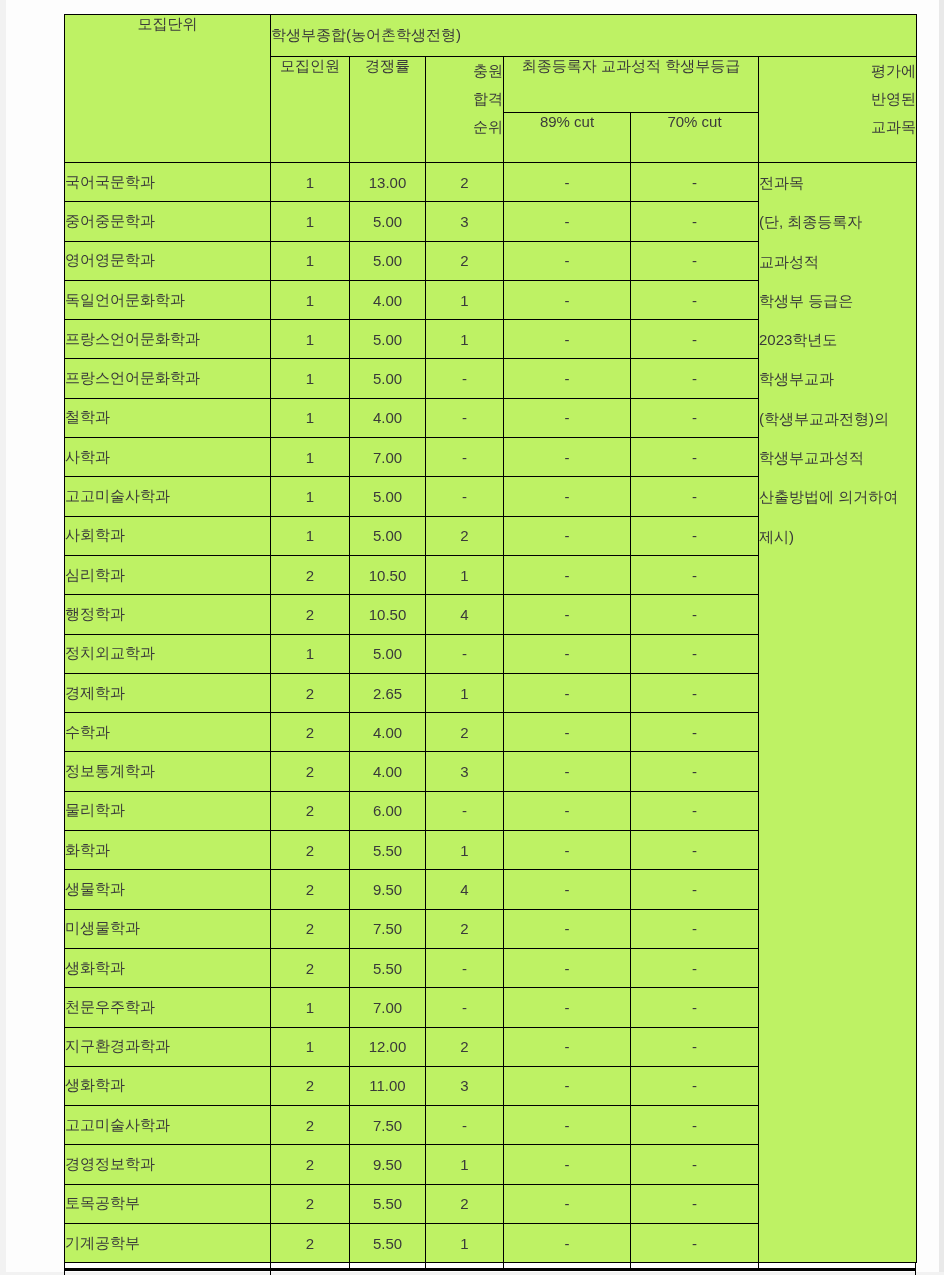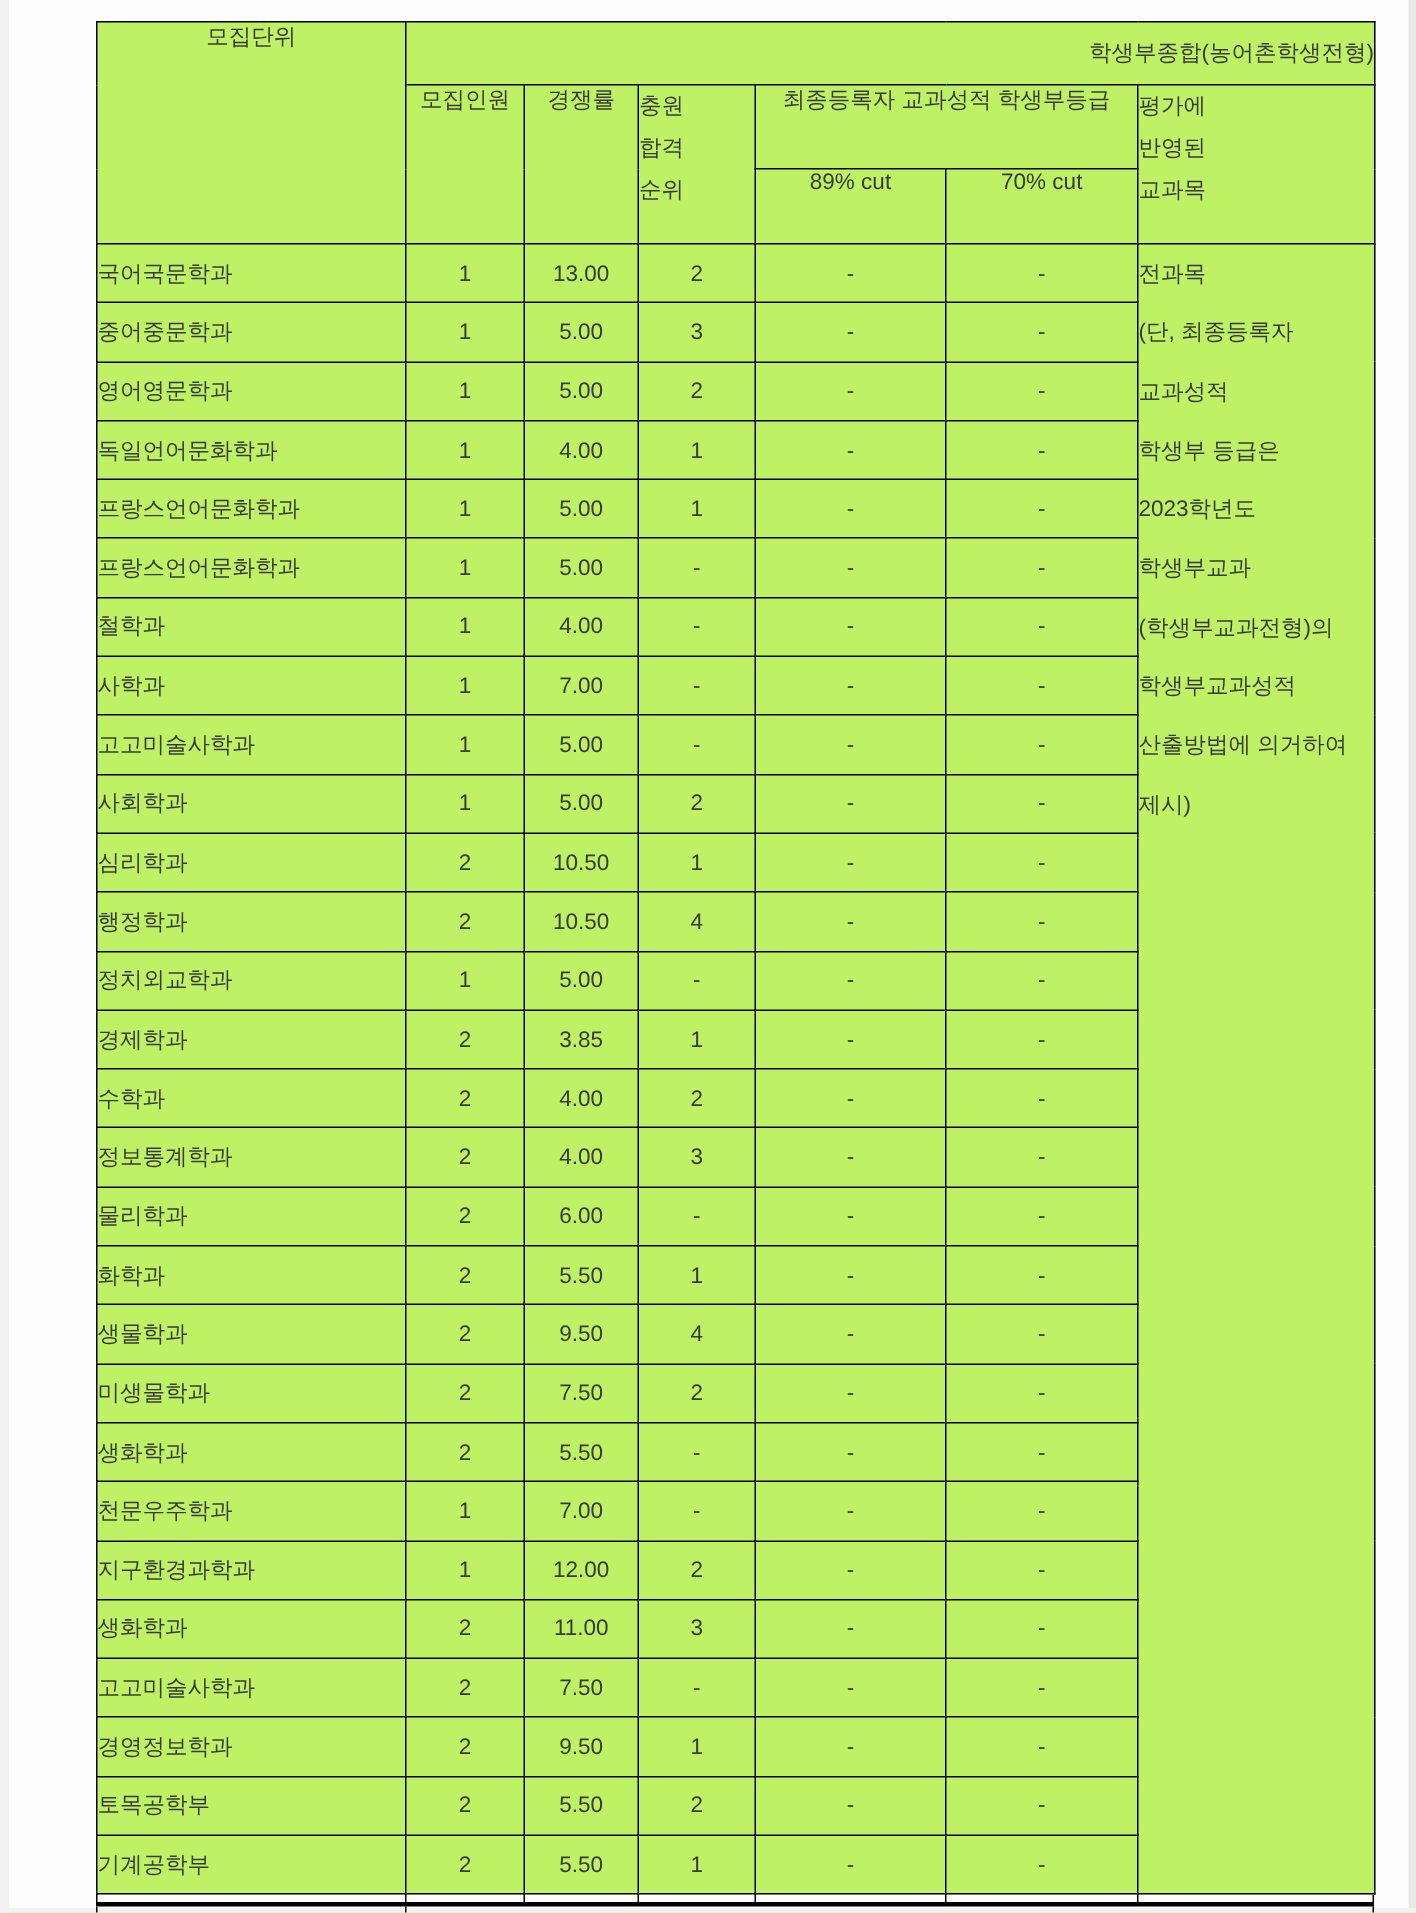--- a/index.html
+++ b/index.html
@@ -30,23 +30,23 @@
     color:#3a3a3a;
     padding:0;
     overflow:hidden;
   }
   tr.r-a { height:42px; }
   tr.r-b { height:56px;padding-left:20px; }
   tr.r-c { height:50px; }
   tbody tr.data-row { height:39.3px;margin-top:32px; }
 
   th.h-unit   { vertical-align:top; padding-top:11px; text-align:center; }
-  th.h-group  { vertical-align:middle; text-align:right; }
+  th.h-group  { vertical-align:middle; text-align:left; }
   th.h-top    { vertical-align:top; padding-top:10px; text-align:center; }
-  th.h-multi  { vertical-align:top; padding-top:7px; text-align:left; line-height:28px; white-space:pre-line; }
+  th.h-multi  { vertical-align:top; padding-top:7px; text-align:right; line-height:28px; white-space:pre-line; }
   th.h-cut    { vertical-align:top; padding-top:10px; text-align:center; }
 
   td.td-unit { text-align:left; padding-left:13px; vertical-align:middle; }
   td.td-num  { text-align:center; vertical-align:middle; }
   td.td-note {
     text-align:left;
     vertical-align:top;
     line-height:39.3px;
     white-space:pre-line;
   }
@@ -207,21 +207,21 @@
           <td class="td-unit">정치외교학과</td>
           <td class="td-num">1</td>
           <td class="td-num">5.00</td>
           <td class="td-num">-</td>
           <td class="td-num">-</td>
           <td class="td-num">-</td>
         </tr>
         <tr class="data-row">
           <td class="td-unit">경제학과</td>
           <td class="td-num">2</td>
-          <td class="td-num">3.85</td>
+          <td class="td-num">2.65</td>
           <td class="td-num">1</td>
           <td class="td-num">-</td>
           <td class="td-num">-</td>
         </tr>
         <tr class="data-row">
           <td class="td-unit">수학과</td>
           <td class="td-num">2</td>
           <td class="td-num">4.00</td>
           <td class="td-num">2</td>
           <td class="td-num">-</td>

